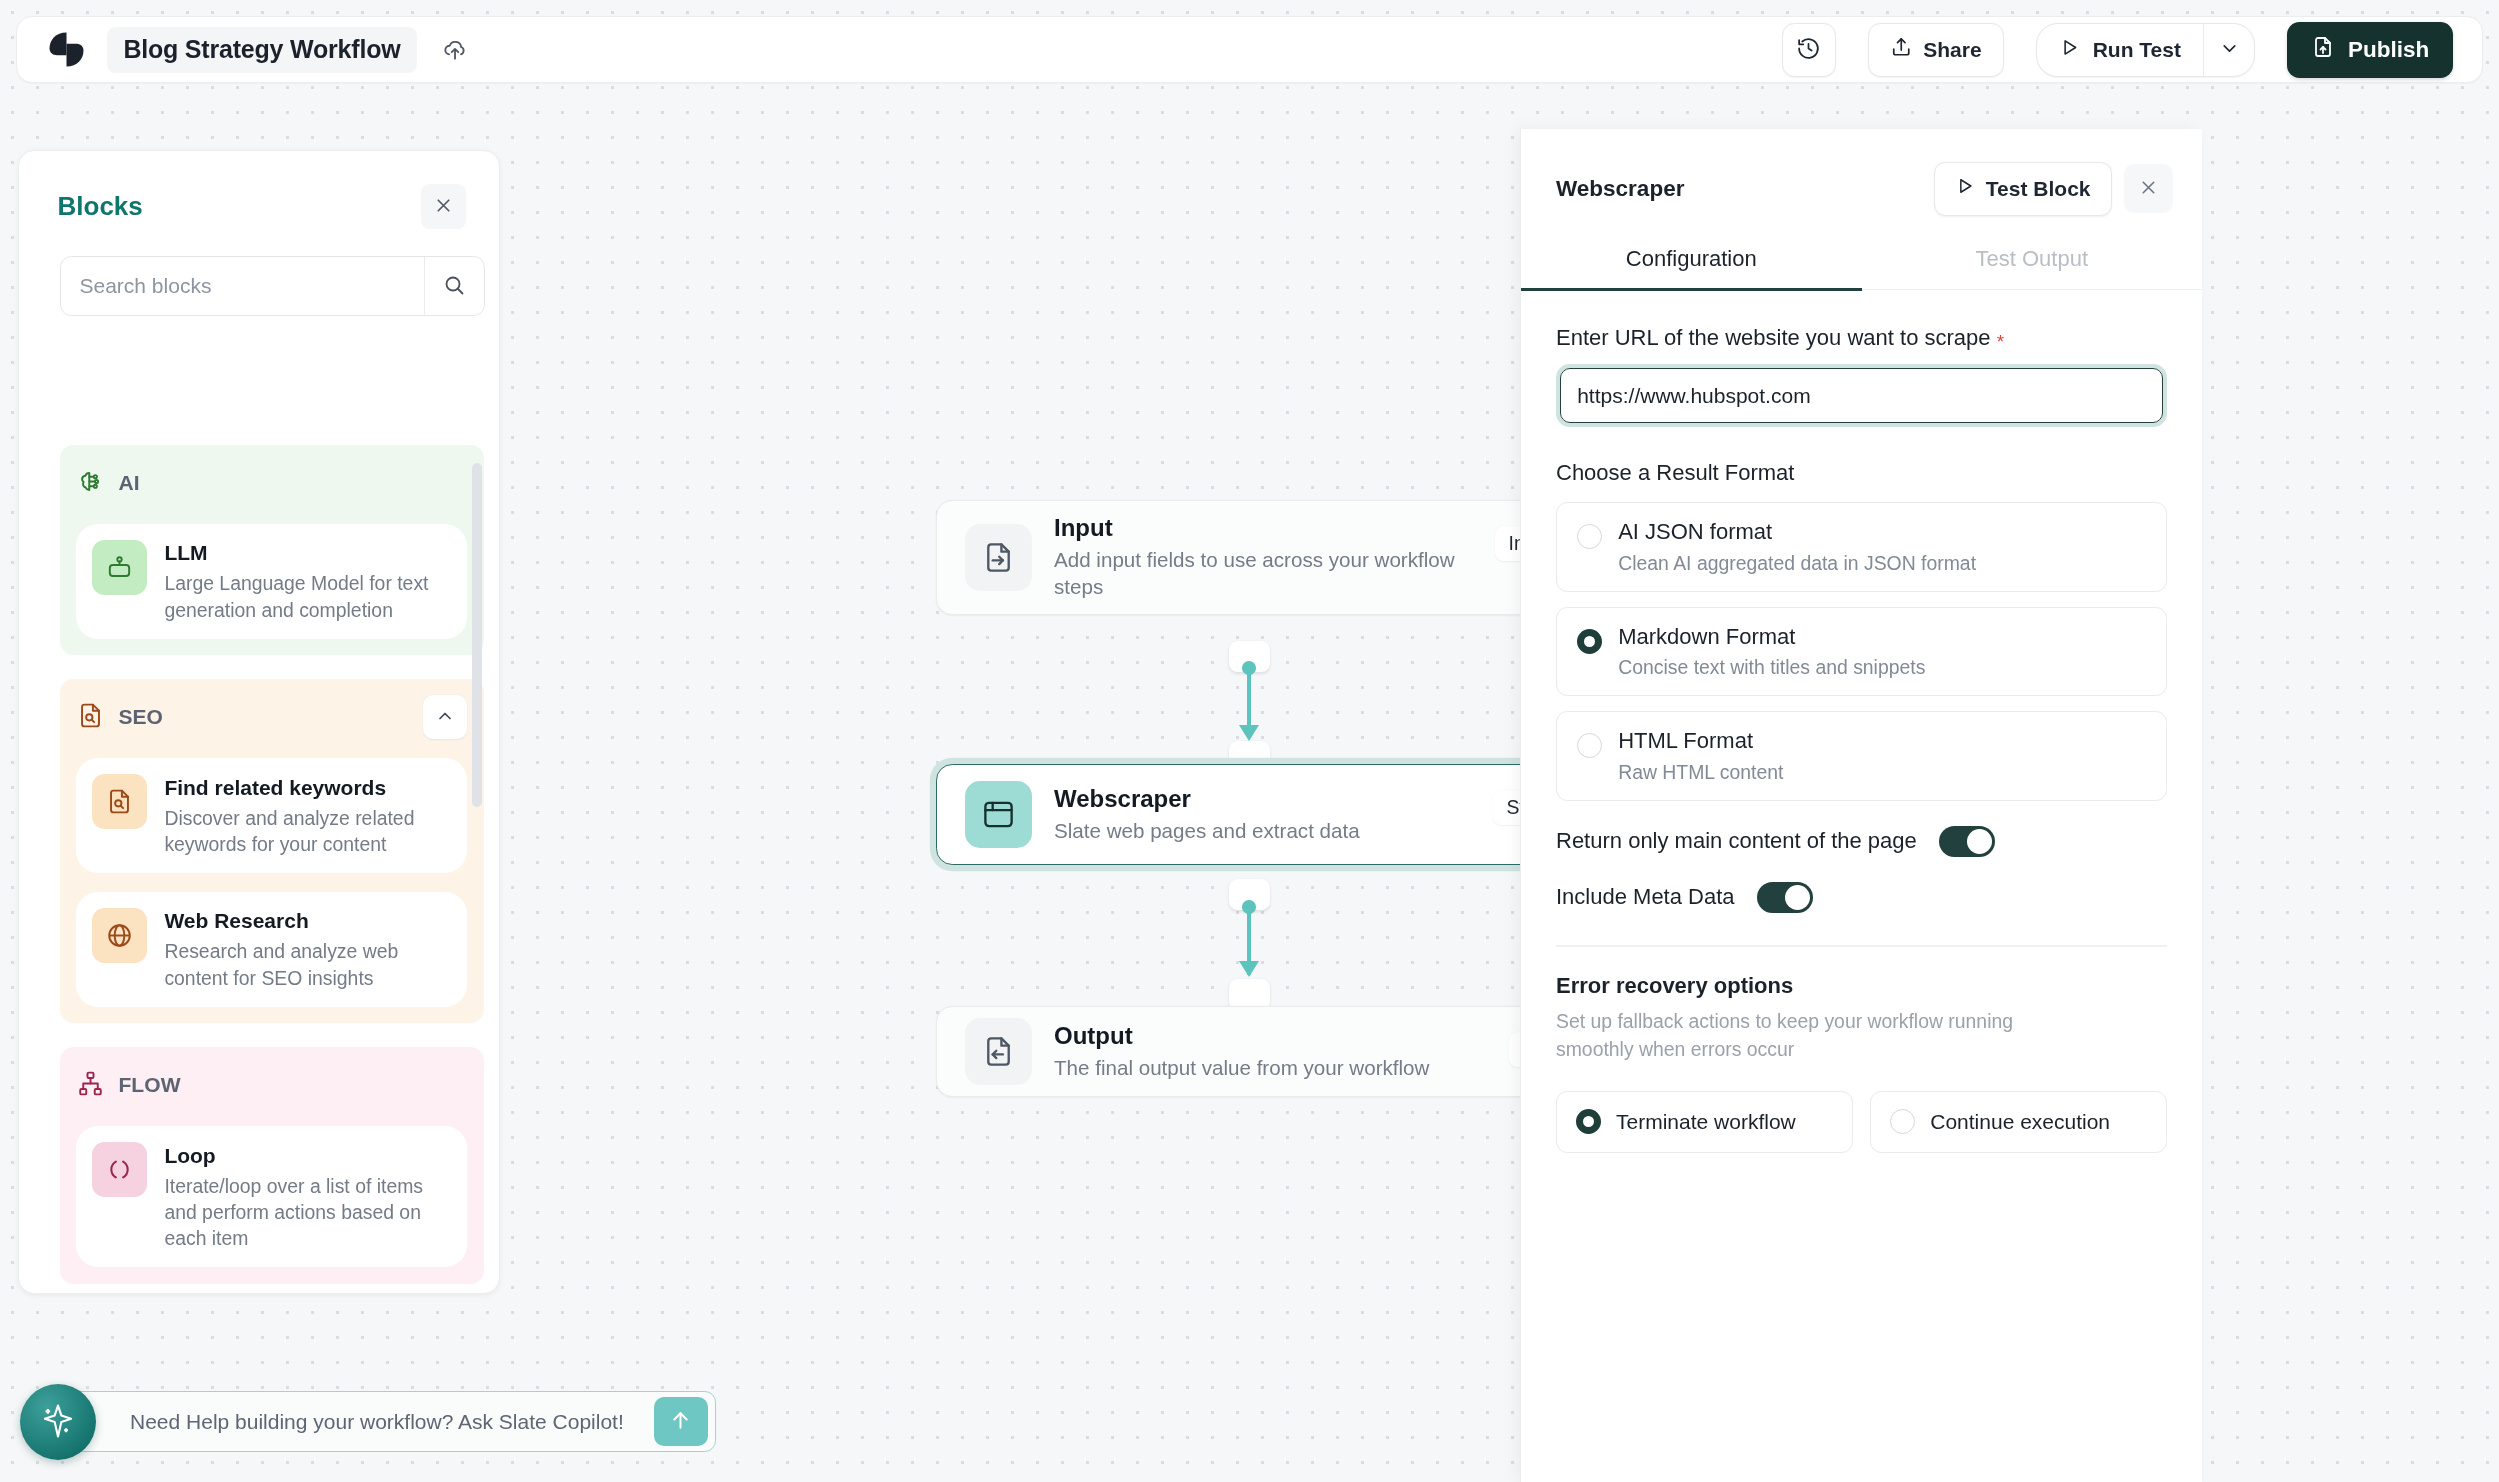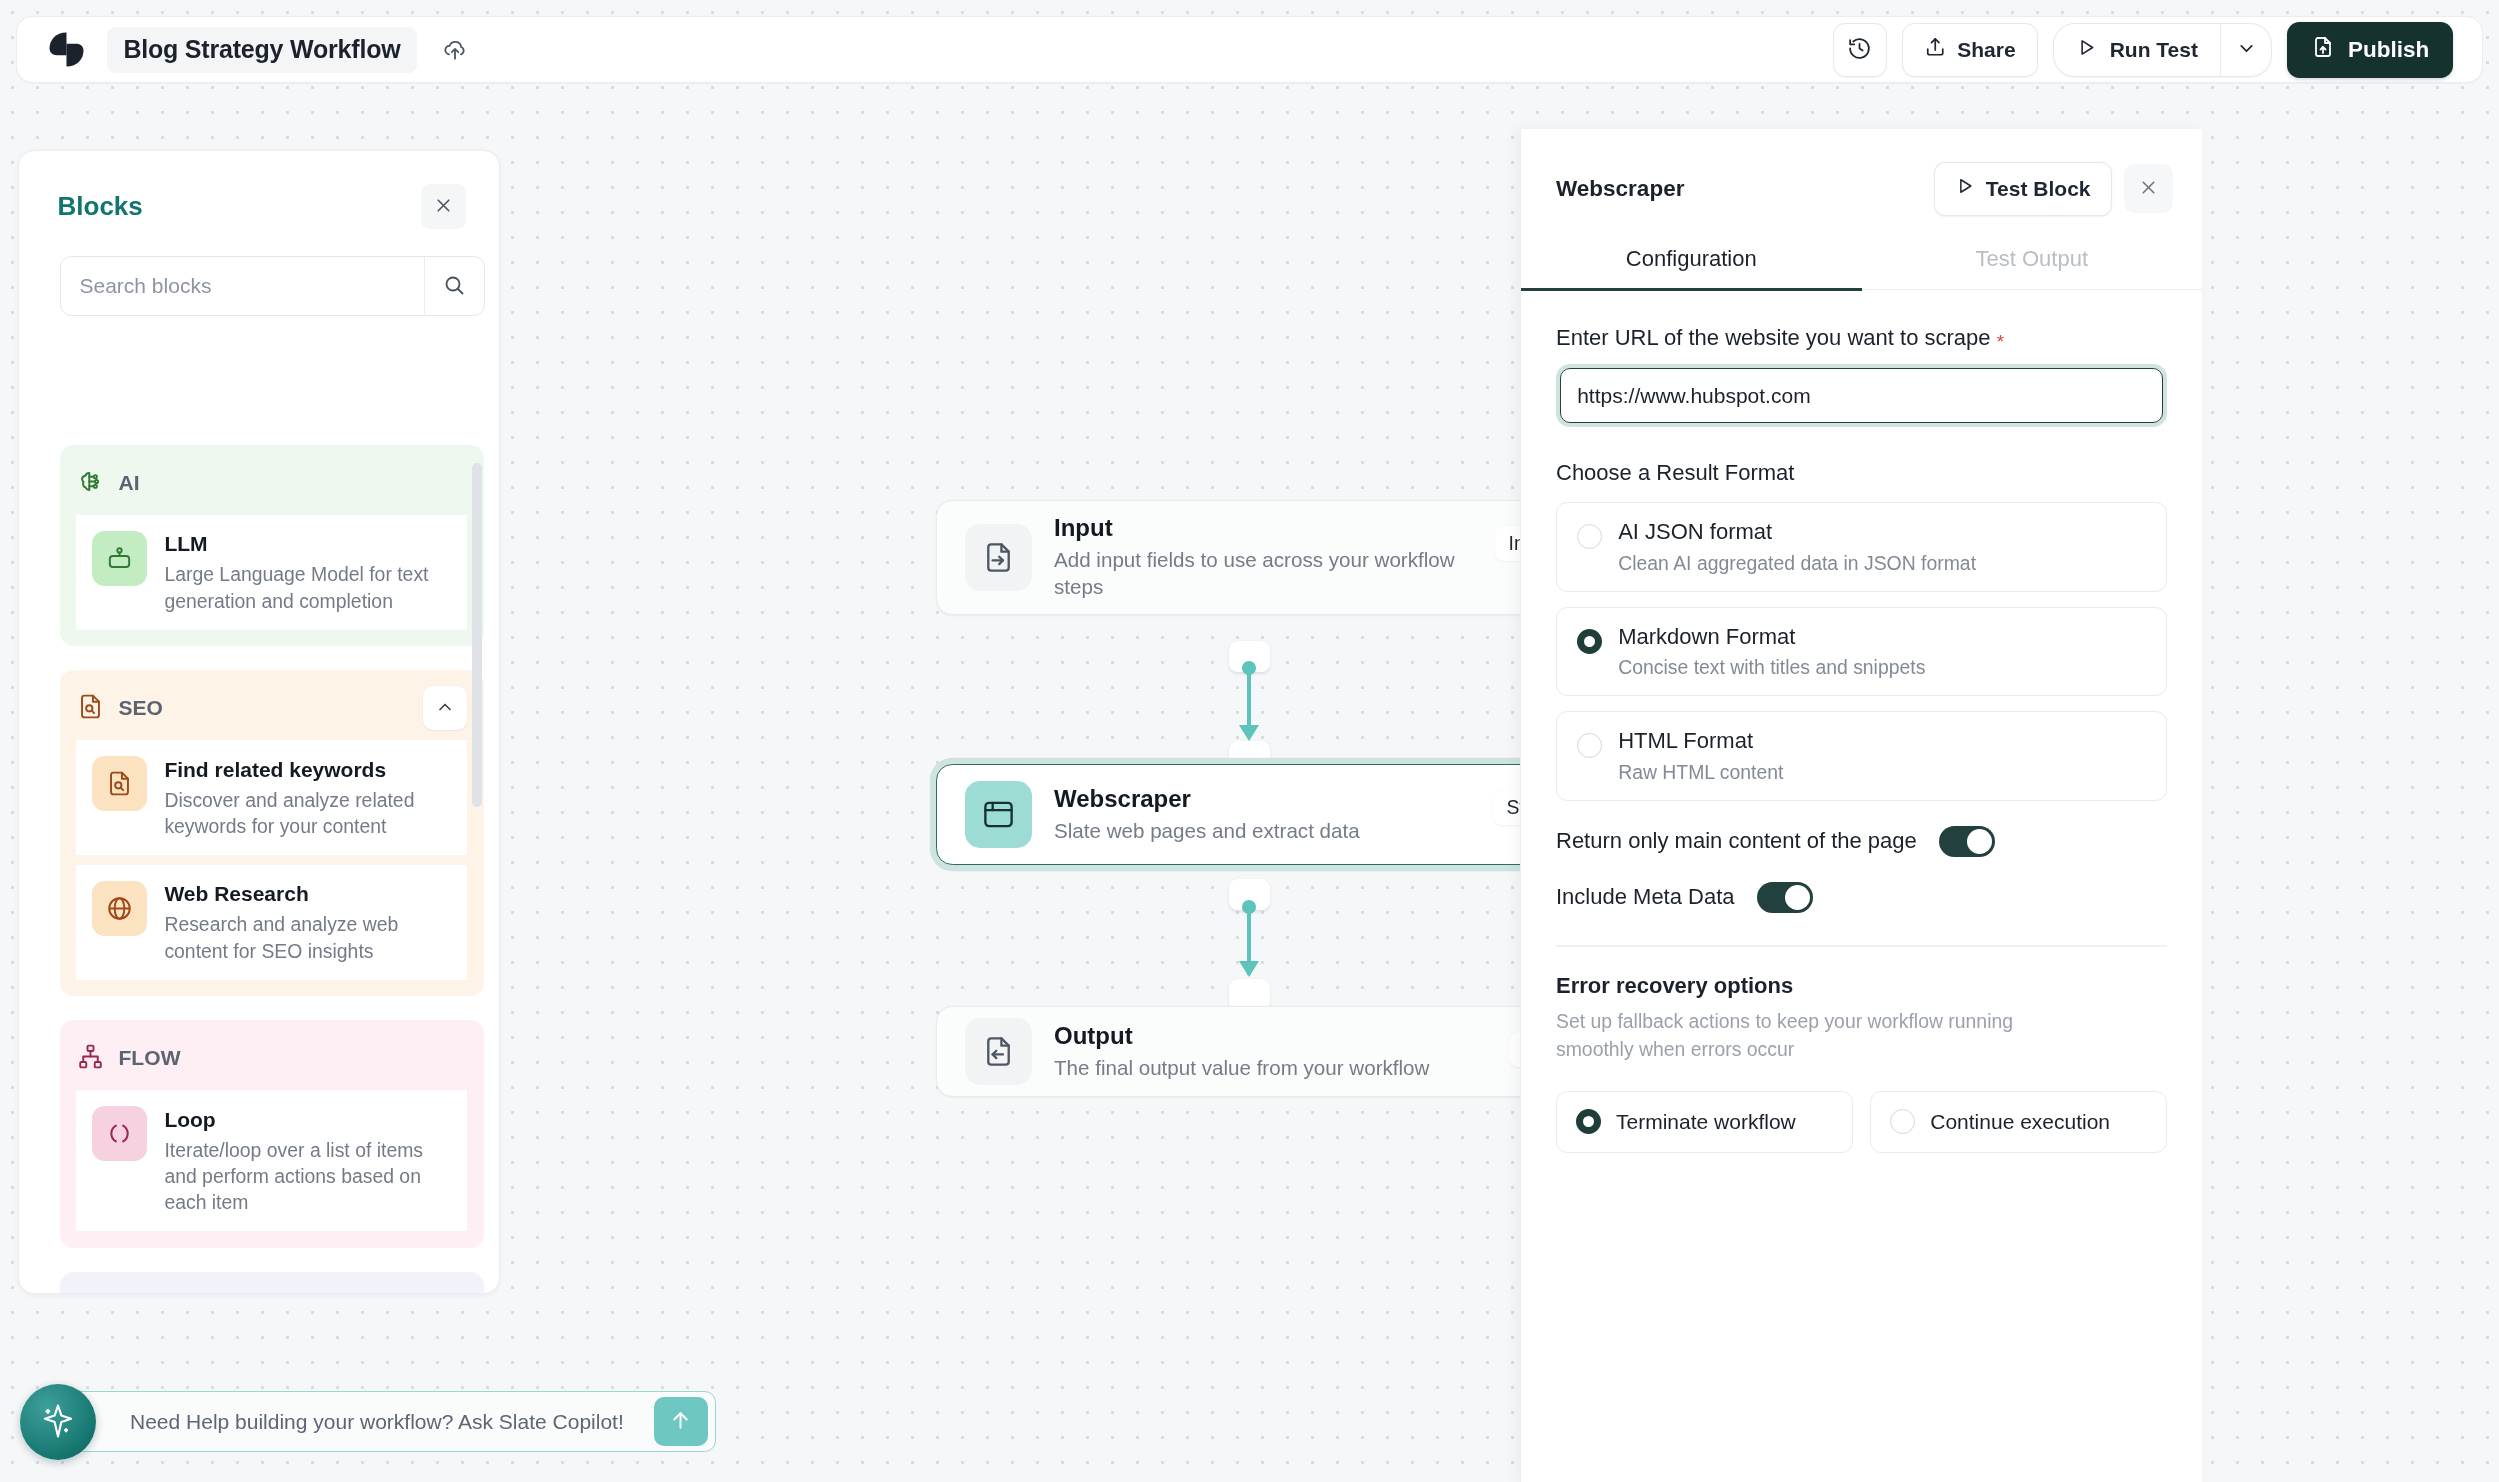--- a/index.html
+++ b/index.html
@@ -37,21 +37,21 @@
     background: #f4f5f7;
     font-size: 25px; font-weight: 700; color: #1b222b;
     letter-spacing: -0.2px; white-space: nowrap;
   }
   .cloud-btn {
     margin-left: 19px; width: 39px; height: 39px;
     display: flex; align-items: center; justify-content: center;
     border-radius: 7.5px; cursor: pointer;
   }
   .hdr-spacer { flex: 1 1 auto; }
-  .hdr-actions { display: flex; align-items: center; gap: 15px; padding-left: 8px; }
+  .hdr-actions { display: flex; align-items: center; gap: 32px; padding-left: 8px; }
   .icon-btn {
     width: 54px; height: 54px; border-radius: 12.5px;
     background: #fff; border: 0.6px solid #e6e8ec;
     display: flex; align-items: center; justify-content: center;
     cursor: pointer; box-shadow: 0 0.6px 1.2px rgba(16,24,40,0.05);
   }
   .pill-btn {
     height: 54px; border-radius: 12.5px;
     background: #fff; border: 0.6px solid #e6e8ec;
     display: flex; align-items: center; gap: 11.2px;
@@ -124,22 +124,22 @@
   }
   .cat-head { display: flex; align-items: center; gap: 13.7px; height: 45px; }
   .cat-name { font-size: 21px; font-weight: 600; color: #5c6471; letter-spacing: 0.1px; }
   .cat-toggle {
     margin-left: auto; width: 44px; height: 44px; border-radius: 10px;
     background: #fff; display: flex; align-items: center; justify-content: center;
     cursor: pointer; box-shadow: 0 0.6px 1.9px rgba(16,24,40,0.07);
   }
   .blk {
     display: flex; gap: 17.5px; align-items: flex-start;
-    background: #fff; border-radius: 1px; padding: 16.2px 16.2px;
-    margin-top: 10px; cursor: pointer;
+    background: #fff; border-radius: 22px; padding: 16.2px 16.2px;
+    margin-top: 19px; cursor: pointer;
   }
   .blk-ico {
     width: 55px; height: 55px; border-radius: 12.5px; flex: 0 0 auto;
     display: flex; align-items: center; justify-content: center;
   }
   .blk-txt { padding-top: 1.2px; }
   .blk-name { font-size: 21px; font-weight: 700; color: #141a22; margin-bottom: 5px; }
   .blk-desc { font-size: 19.4px; line-height: 1.35; color: #737b87; max-width: 331px; }
 
   .cat-ai   { background: #eef8ef; }

